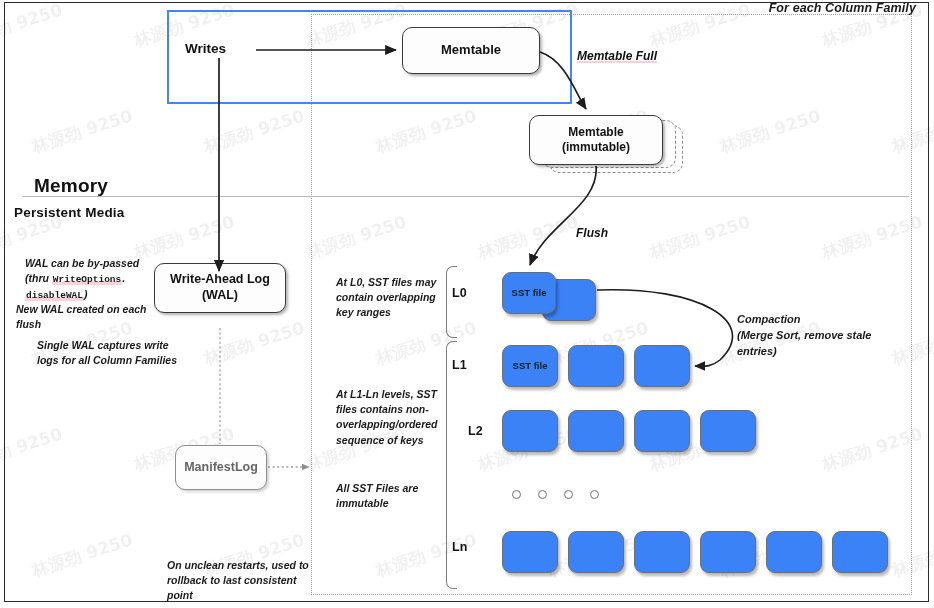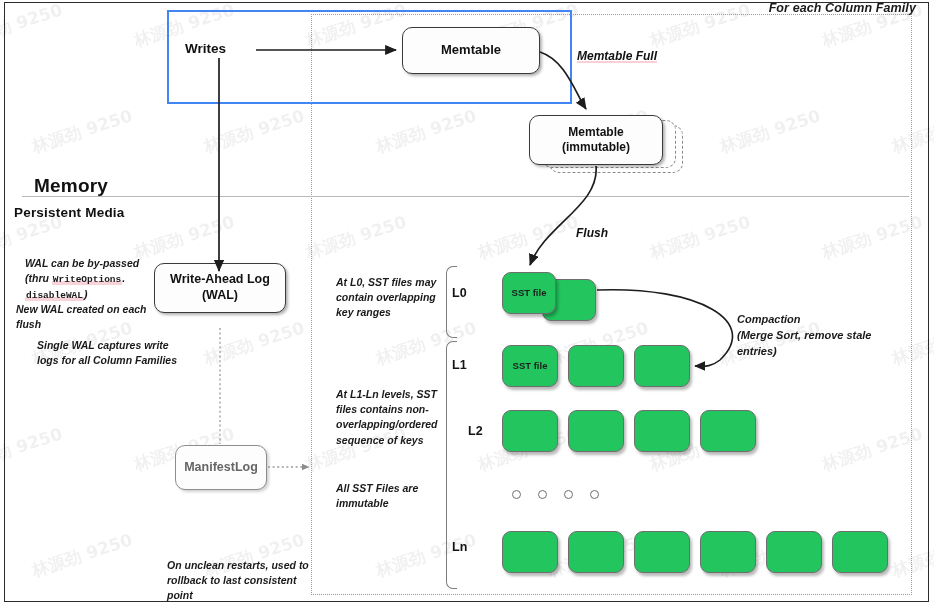--- a/index.html
+++ b/index.html
@@ -32,21 +32,21 @@
   .persist-lbl{position:absolute;left:14px;top:205px;font-size:13.5px;font-weight:700;color:#111;letter-spacing:.2px;}
 
   
   .node{position:absolute;box-sizing:border-box;border:1.6px solid #3a3a3a;border-radius:10px;
         background:#fdfdfd;display:flex;align-items:center;justify-content:center;
         text-align:center;font-weight:700;color:#111;
         box-shadow:2px 2px 3px rgba(0,0,0,.30);line-height:1.25;}
 
   .node.gray{border-color:#8d8d8d;color:#666;font-weight:700;box-shadow:2px 2px 3px rgba(0,0,0,.18);}
   .node.sst{border:1.4px solid #6e6e6e;border-radius:9px;font-size:9.5px;font-weight:700;color:#1e1e1e;
-            background:#22c55e;box-shadow:2px 3px 3px rgba(0,0,0,.28);}
+            background:#3b82f6;box-shadow:2px 3px 3px rgba(0,0,0,.28);}
   .node.empty{color:transparent;}
 
   .ghost{position:absolute;box-sizing:border-box;border:1.6px dashed #8a8a8a;border-radius:10px;
          background:#ffffff;}
 
   
   .ann{position:absolute;font-style:italic;font-size:10.5px;line-height:1.45;color:#1a1a1a;
        font-weight:600;}
   code.hl{font-family:"Liberation Mono",monospace;font-style:normal;font-size:9.5px;
           background:linear-gradient(to top,rgba(240,150,165,.42) 0 38%,transparent 38% 100%);

